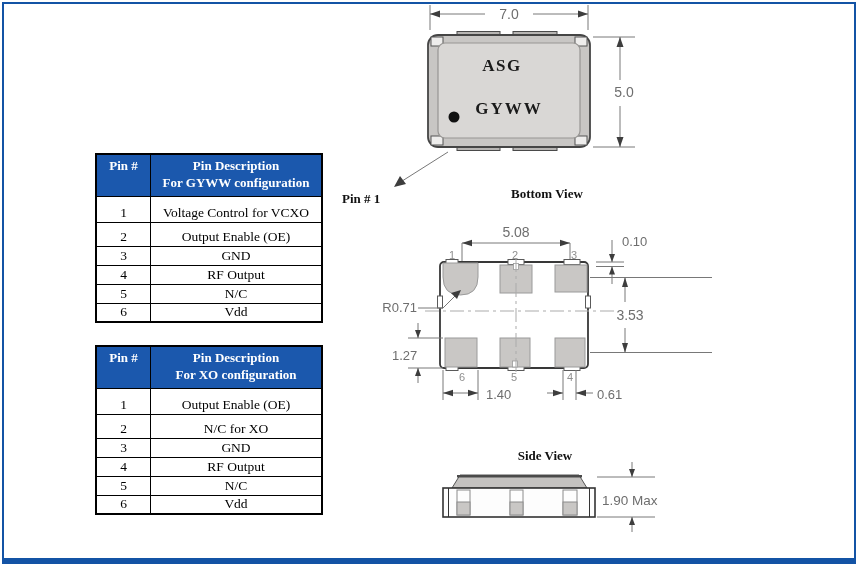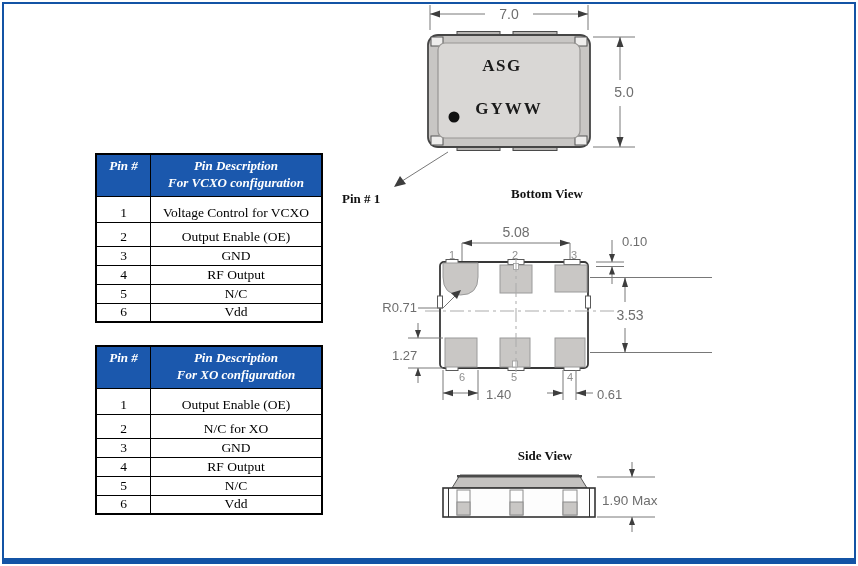--- a/index.html
+++ b/index.html
@@ -8,21 +8,21 @@
     font-family:"Liberation Serif",serif;overflow:hidden;
   }
   #page-border{position:absolute;top:2px;left:2px;right:2px;bottom:3px;border:2px solid #1353a5;pointer-events:none;}
   #bottom-bar{position:absolute;left:2px;right:2px;bottom:2px;height:6px;background:#1353a5;}
 
   table.tbl{position:absolute;border-collapse:collapse;background:#fff;}
   #vcxo-table{left:95px;top:153px;}
   #xo-table{left:95px;top:345px;}
   .tbl th,.tbl td{border:1.6px solid #000;text-align:center;padding:0;}
   .tbl{border:2px solid #000;}
-  .tbl thead tr{height:42px;font-style:italic;}
+  .tbl thead tr{height:42px;}
   .tbl thead th{background:#1b58ad;color:#fff;font-weight:bold;font-size:13px;line-height:1.3;vertical-align:top;padding-top:3px;}
   .tbl tbody tr{height:19px;}
   .tbl tbody tr:nth-child(1){height:26px;}
   .tbl tbody tr:nth-child(2){height:24px;}
   .tbl tbody td{font-size:13.5px;color:#000;vertical-align:bottom;padding-bottom:1px;line-height:1.1;}
   .col-pin{width:53px;}
   .col-desc{width:170px;}
 
   svg{position:absolute;overflow:visible;}
   #top-view-svg{left:335px;top:0px;}
@@ -40,21 +40,21 @@
 <body>
 
 <div id="page">
 
   <table class="tbl" id="vcxo-table">
     <thead>
       <tr>
         <th class="col-pin">Pin #</th>
         <th class="col-desc">
           <div>Pin Description</div>
-          <div>For VCXO configuration</div>
+          <div>For GYWW configuration</div>
         </th>
       </tr>
     </thead>
     <tbody>
       <tr>
           <td>1</td>
           <td>Voltage Control for VCXO</td>
         </tr>
       <tr>
           <td>2</td>

